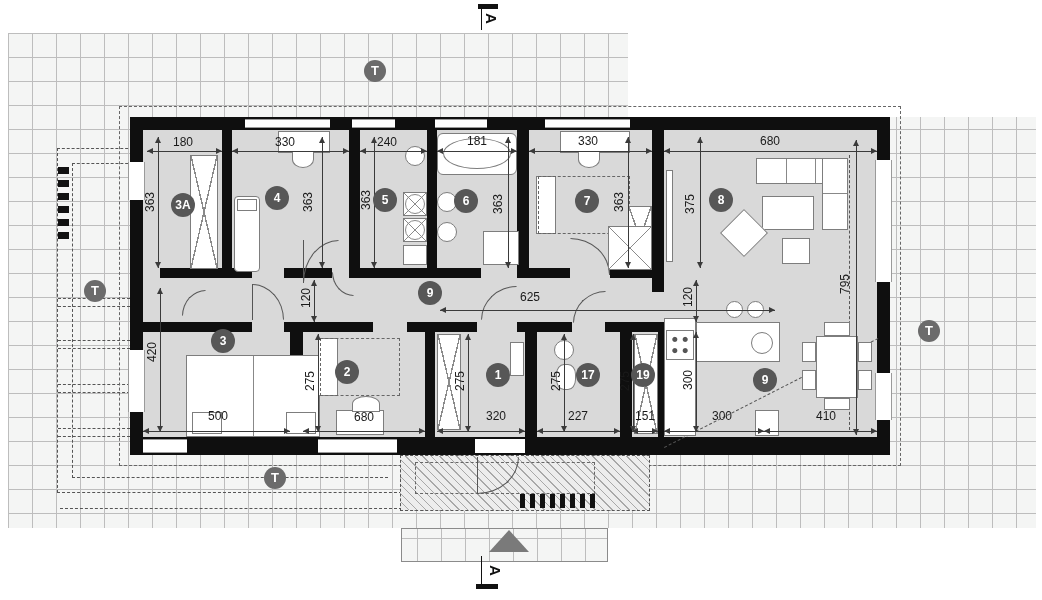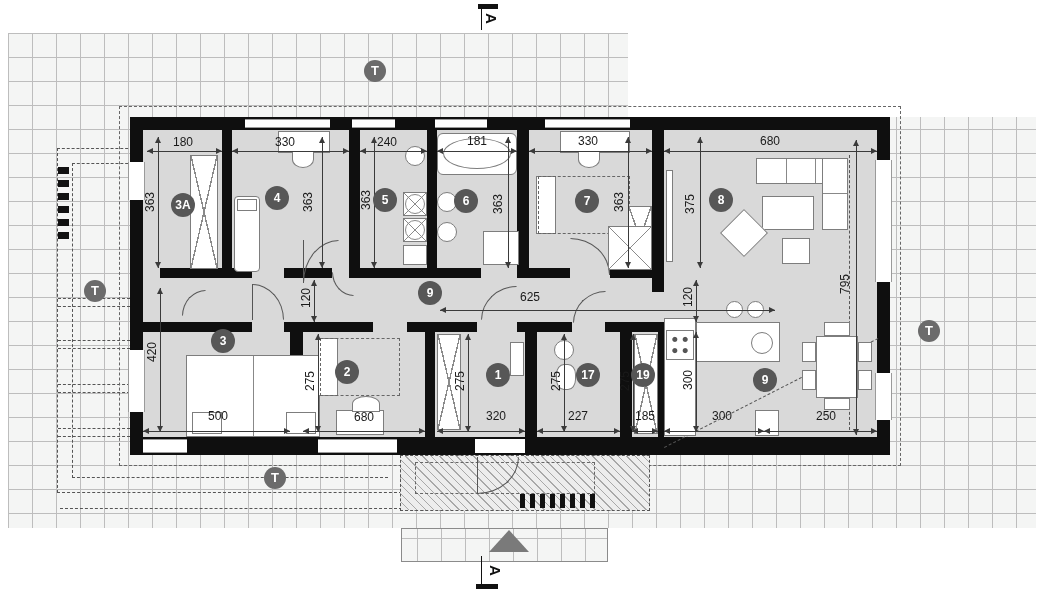--- a/index.html
+++ b/index.html
@@ -256,23 +256,23 @@
   <div class="a dim vert" style="left:132px;top:345px;">420</div>
   <div class="a dim vert" style="left:290px;top:374px;">275</div>
   <div class="a dim vert" style="left:440px;top:374px;">275</div>
   <div class="a dim vert" style="left:536px;top:374px;">275</div>
   <div class="a dim vert" style="left:605px;top:374px;">275</div>
   <div class="a dim vert" style="left:668px;top:373px;">300</div>
   <div class="a dim" style="left:198px;top:409px;">500</div>
   <div class="a dim" style="left:344px;top:410px;">680</div>
   <div class="a dim" style="left:476px;top:409px;">320</div>
   <div class="a dim" style="left:558px;top:409px;">227</div>
-  <div class="a dim" style="left:625px;top:409px;">185</div>
+  <div class="a dim" style="left:625px;top:409px;">151</div>
   <div class="a dim" style="left:702px;top:409px;">300</div>
-  <div class="a dim" style="left:806px;top:409px;">250</div>
+  <div class="a dim" style="left:806px;top:409px;">410</div>
 
   <div class="a rc" style="left:171px;top:193px;">3A</div>
   <div class="a rc" style="left:265px;top:186px;">4</div>
   <div class="a rc" style="left:373px;top:188px;">5</div>
   <div class="a rc" style="left:454px;top:189px;">6</div>
   <div class="a rc" style="left:575px;top:189px;">7</div>
   <div class="a rc" style="left:709px;top:188px;">8</div>
   <div class="a rc" style="left:418px;top:281px;">9</div>
   <div class="a rc" style="left:211px;top:329px;">3</div>
   <div class="a rc" style="left:335px;top:360px;">2</div>

